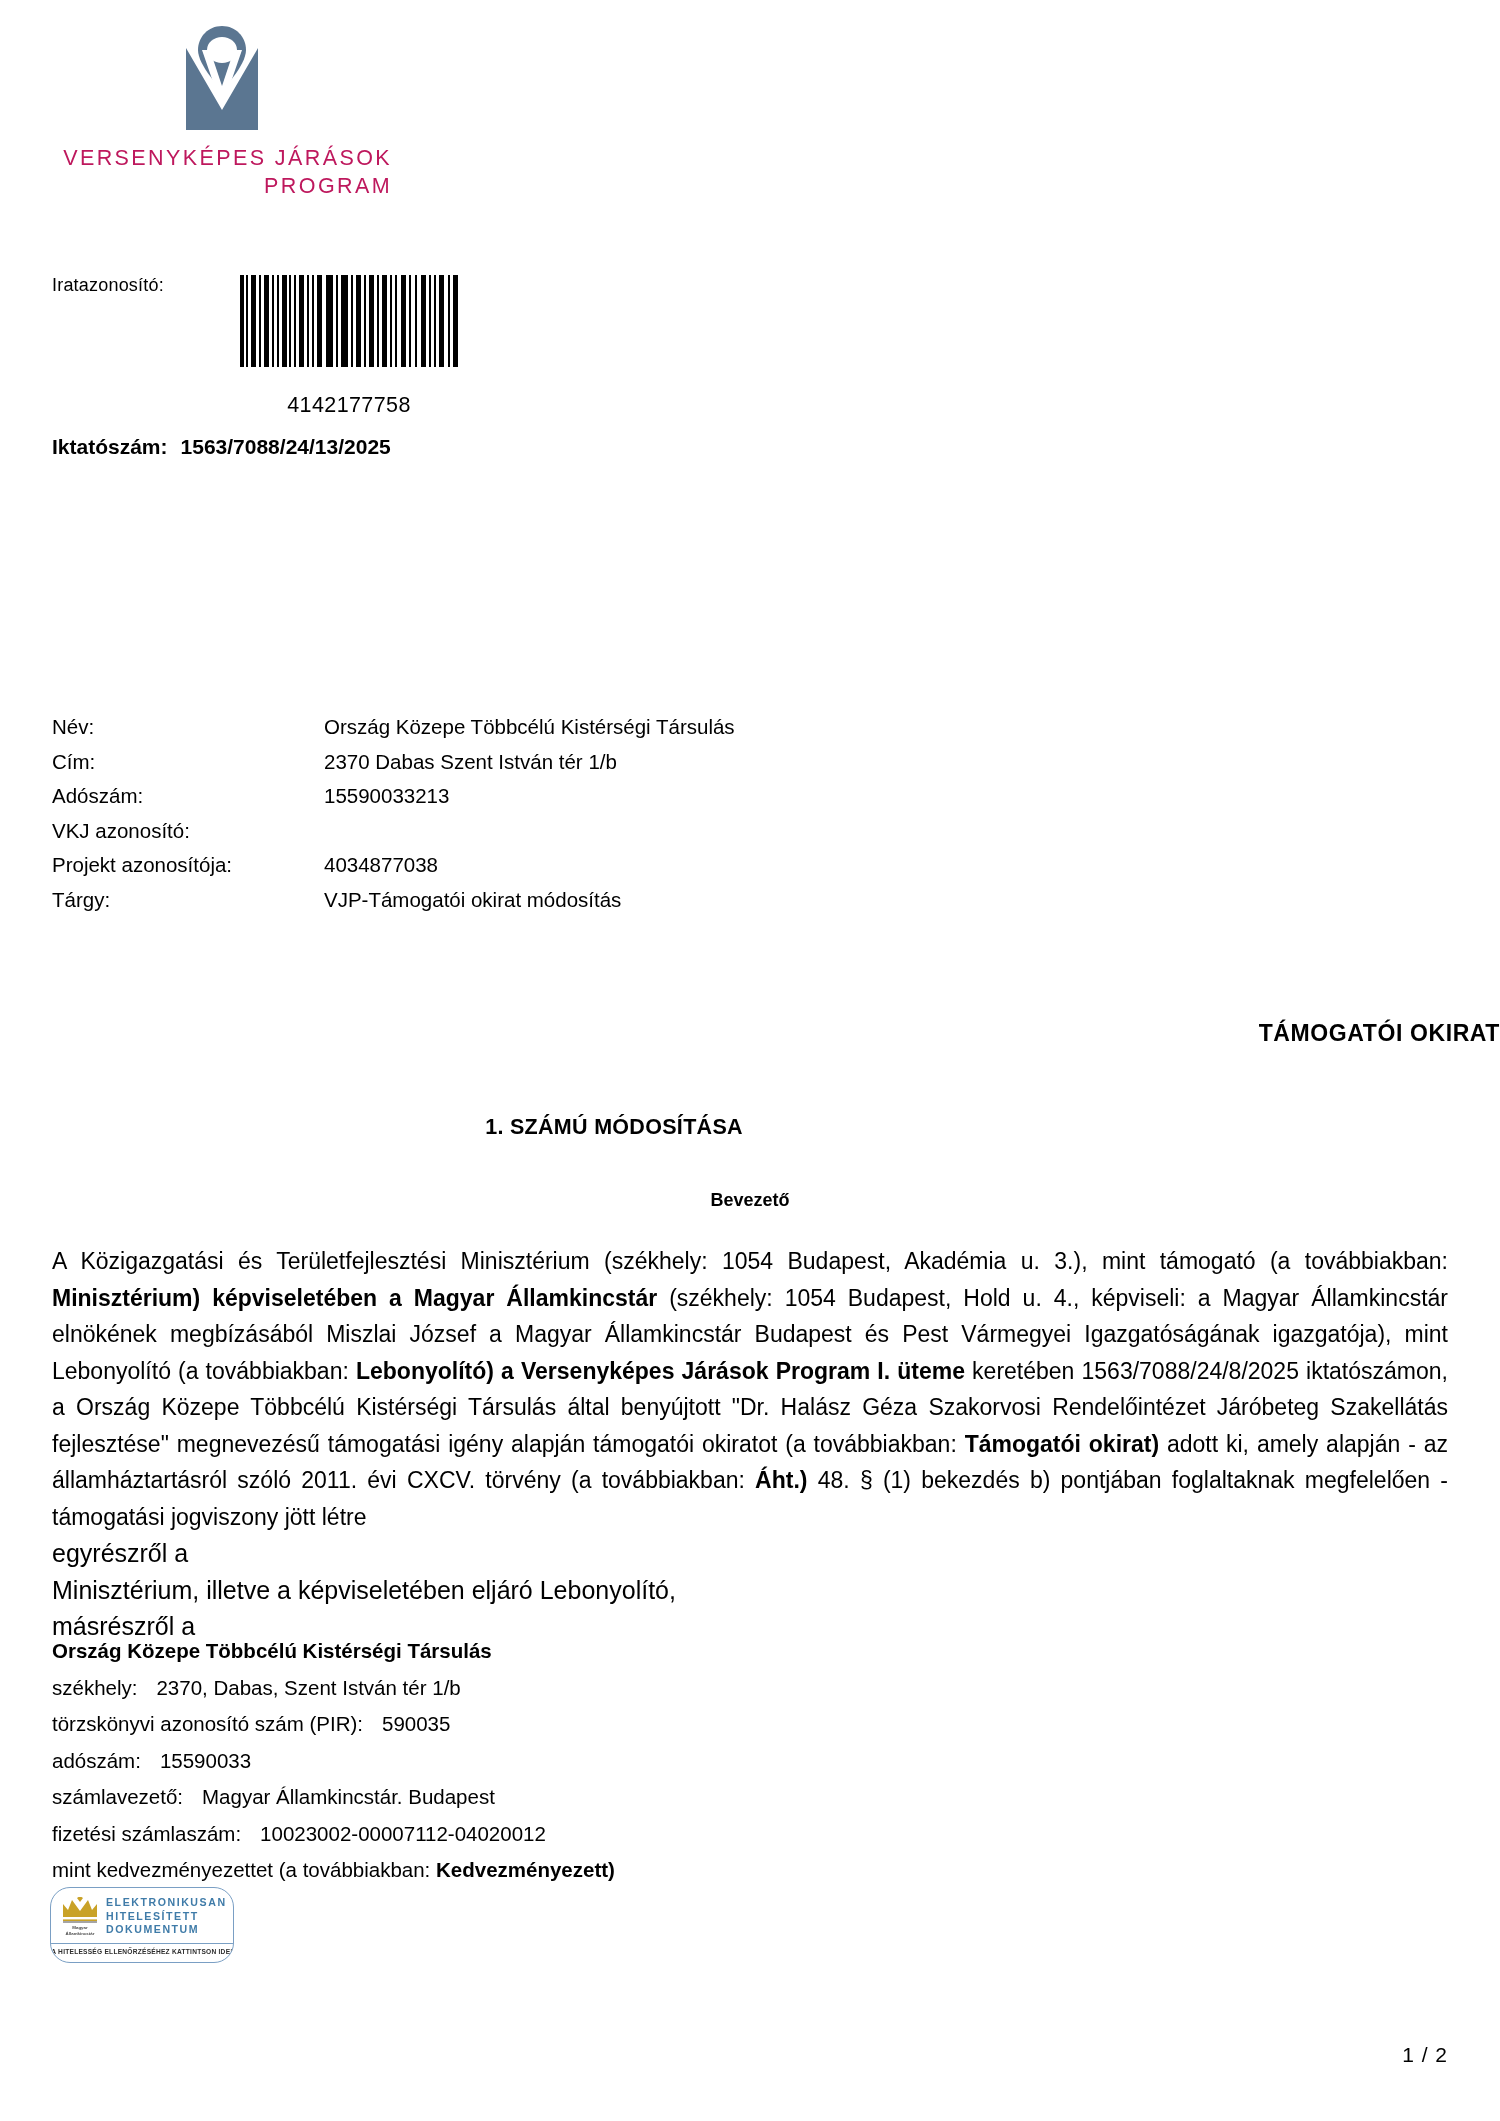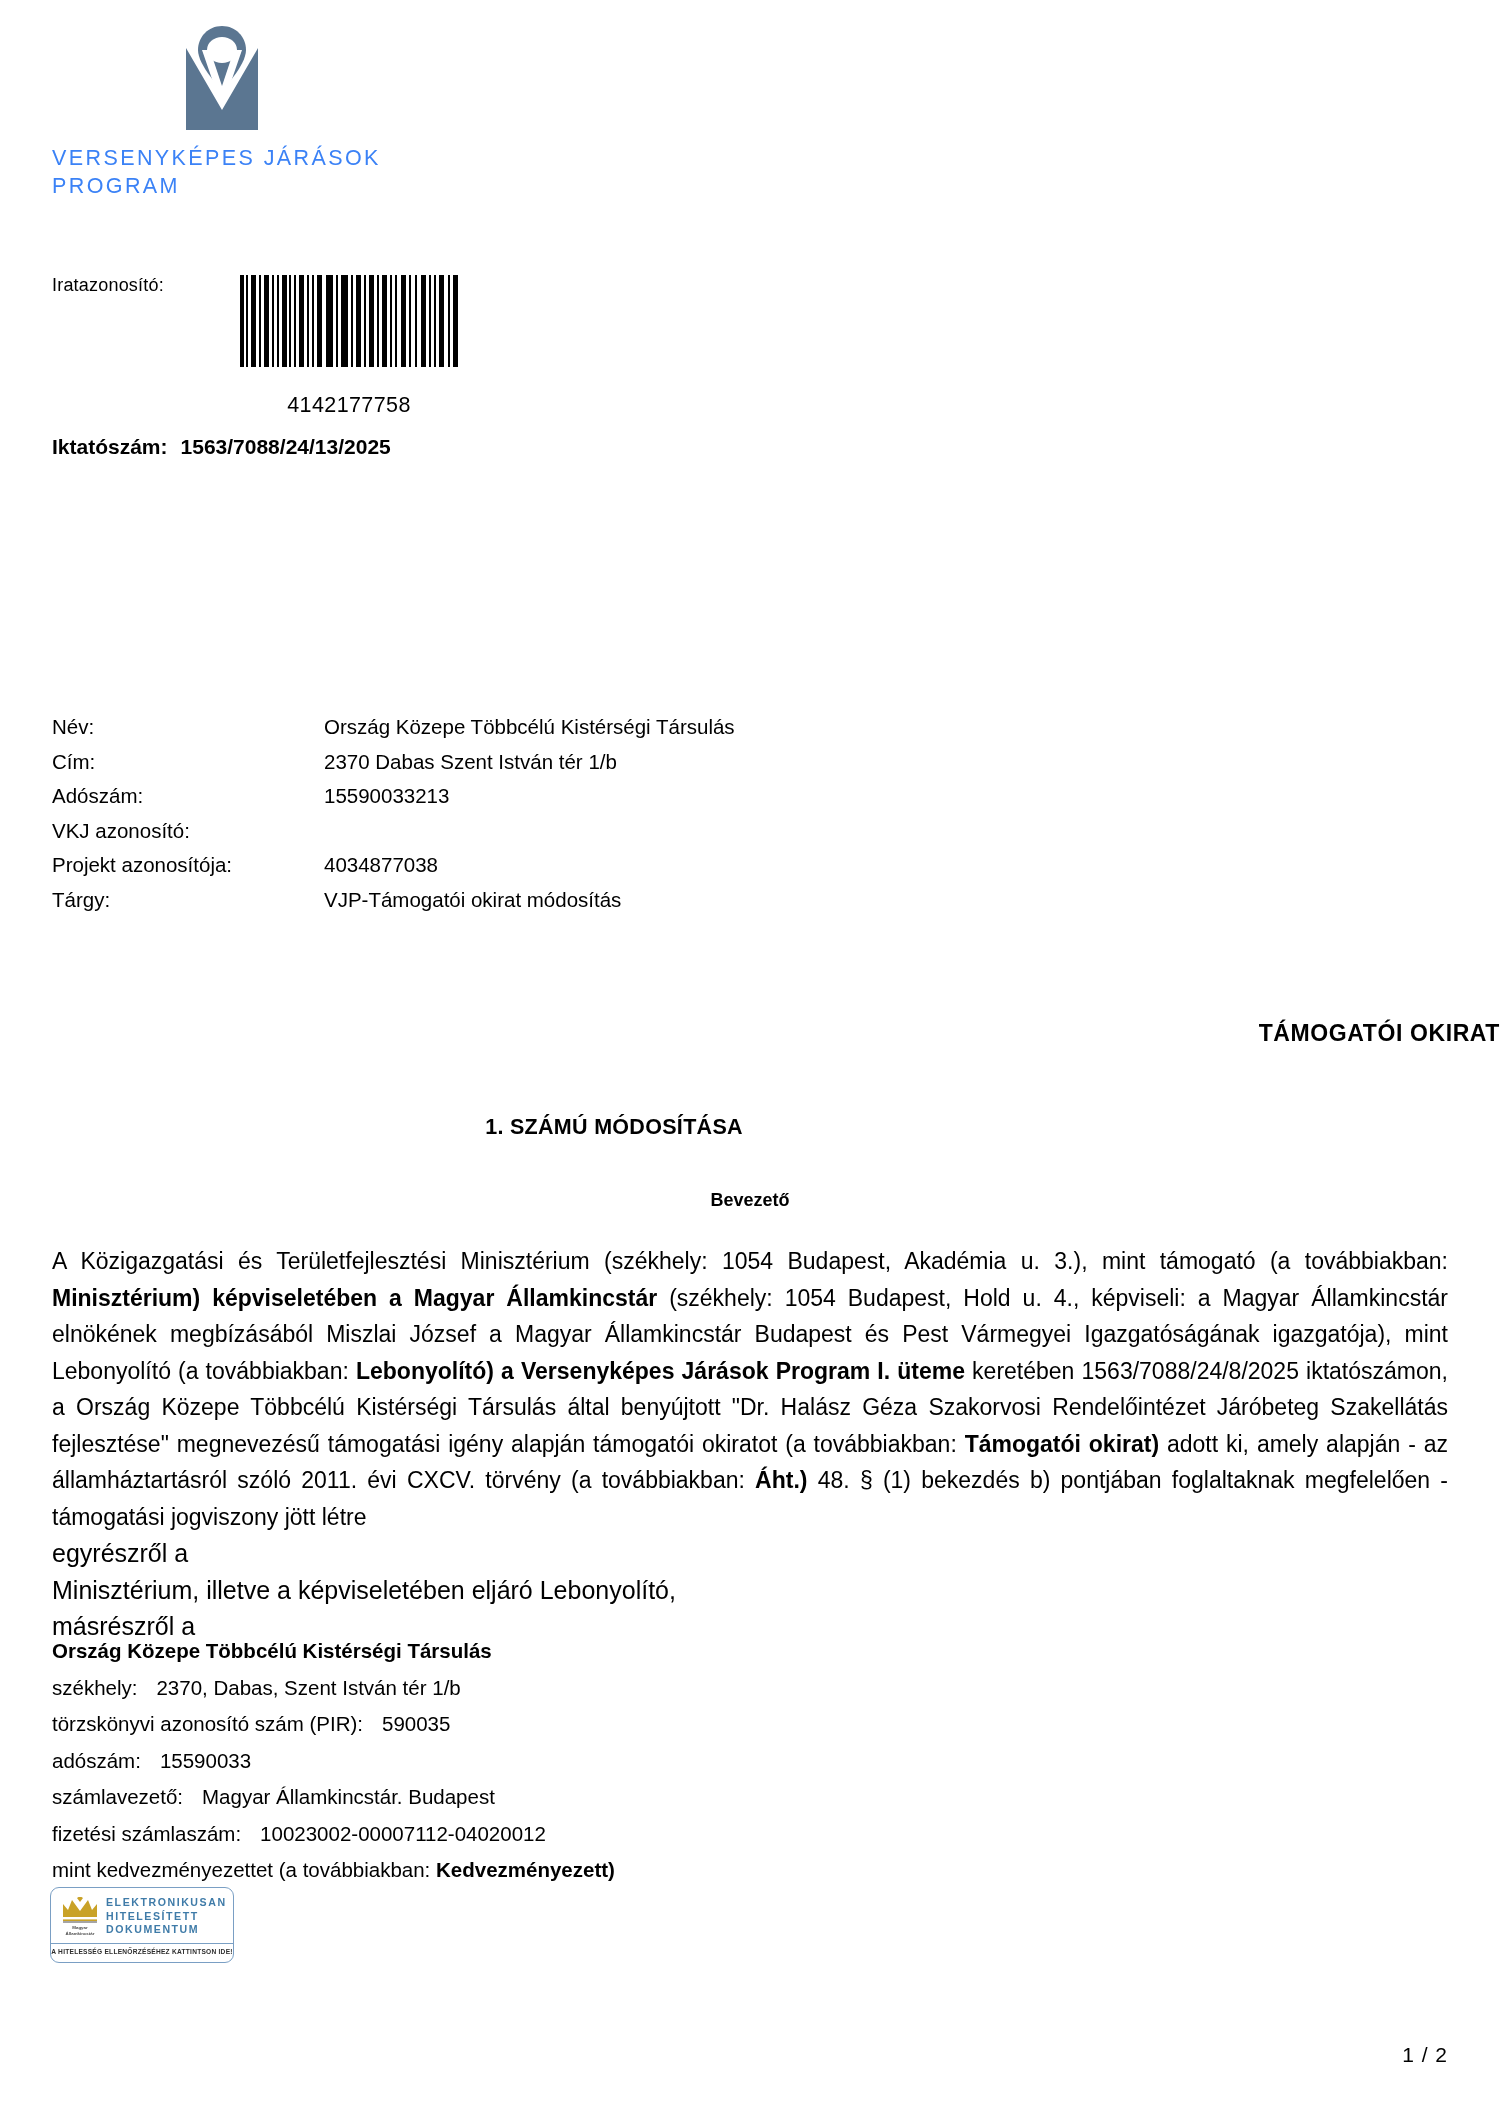--- a/index.html
+++ b/index.html
@@ -29,22 +29,22 @@
   }
   .logo-mark {
     width: 100px;
     height: 108px;
     margin: 0 auto;
     position: relative;
   }
   .logo-mark svg { display: block; }
   .logo-text {
     margin-top: 10px;
-    text-align: left;
-    color: #3b82f6;
+    text-align: right;
+    color: #be185d;
     font-size: 21.5px;
     letter-spacing: 2.4px;
     line-height: 1.32;
     font-family: "Liberation Sans", sans-serif;
   }
 
   
   .irat-label {
     position: absolute;
     left: 52px;
@@ -163,21 +163,21 @@
   .party-block b { font-weight: bold; }
 
   
   .auth-badge {
     position: absolute;
     left: 50px;
     top: 1887px;
     width: 184px;
     height: 76px;
     border: 1.6px solid #7a9fc4;
-    border-radius: 9px;
+    border-radius: 20px;
     background: #ffffff;
     box-sizing: border-box;
     overflow: hidden;
   }
   .auth-top {
     display: flex;
     align-items: center;
     height: 55px;
     padding: 2px 0 0 6px;
     box-sizing: border-box;

